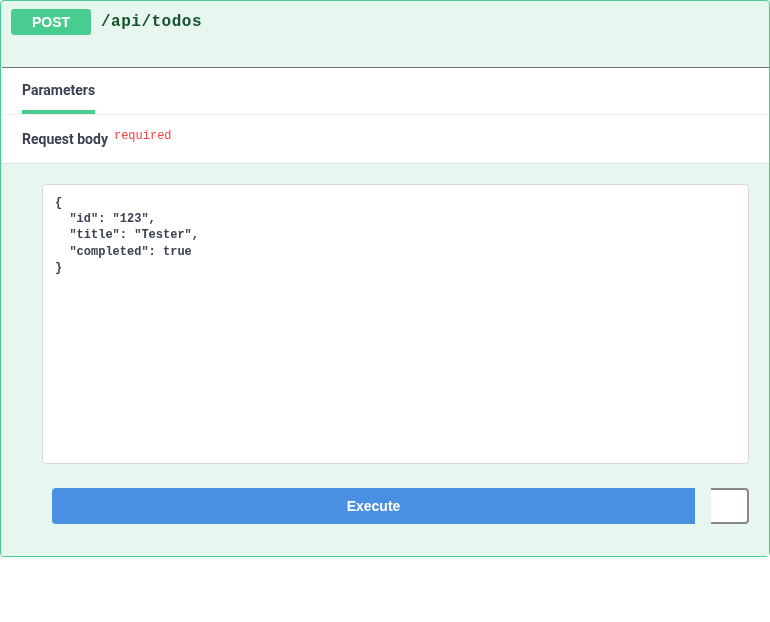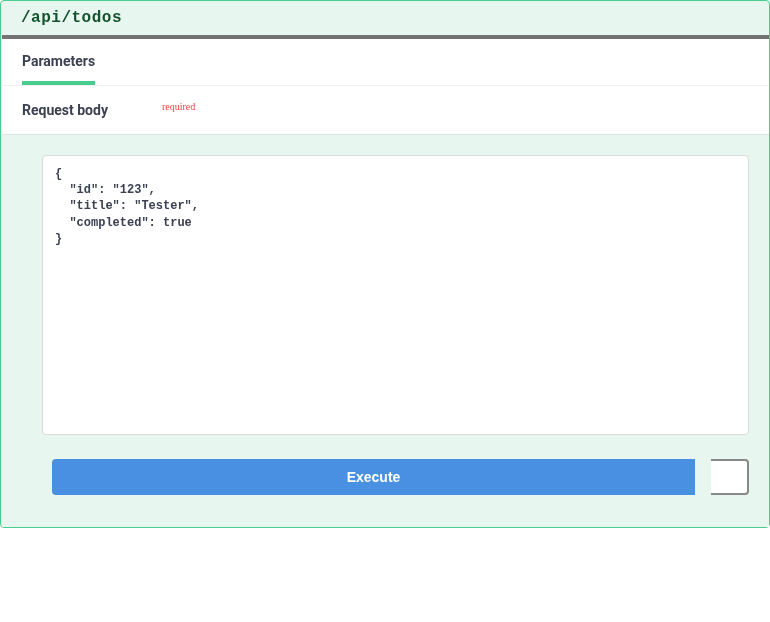--- a/index.html
+++ b/index.html
@@ -40,22 +40,23 @@
     .path-text {
       font-family: "SFMono-Regular", Consolas, "Liberation Mono", Menlo, monospace;
       font-size: 16px;
       font-weight: 600;
       color: #14532d;
       margin-left: 10px;
       letter-spacing: 0.5px;
     }
     .operation-body {
       background: #a16207;
-      border-top: 4px solid #737373;
+      border-top: 1px solid #737373;
       margin-left: 1px;
+      margin-top: 24px;
     }
     .section-tabs {
       padding: 14px 20px 0 20px;
       display: flex;
       background: #fff;
     }
     .tab {
       font-size: 14px;
       font-weight: 700;
       color: #3b4151;
@@ -65,34 +66,33 @@
     }
     .no-params {
       background: #e8f6f0;
       padding: 14px 20px;
       color: #3b4151;
       font-size: 14px;
       border-top: 1px solid rgba(0,0,0,0.06);
     }
     .request-body-header {
       display: flex;
-      align-items: center;
+      align-items: flex-end;
       padding: 16px 20px;
       background: #fff;
       border-top: 1px solid rgba(0,0,0,0.06);
-      gap: 48px;
     }
     .request-body-label {
       font-size: 14px;
       font-weight: 700;
       color: #3b4151;
     }
     .required-badge {
-      font-family: Liberation Serif, serif;
-      font-size: 10px;
+      font-family: Liberation Mono, monospace;
+      font-size: 12px;
       color: #f93e3e;
       margin-left: 6px;
       position: relative;
       top: -4px;
     }
     .body-section {
       background: #e8f6f0;
       padding: 20px 20px 20px 40px;
       border-top: 1px solid rgba(0,0,0,0.06);
     }
@@ -135,20 +135,21 @@
       border-left: none;
       border-radius: 0 4px 4px 0;
       cursor: pointer;
     }
   </style>
 </head>
 <body>
 
 <div class="operation-block">
   <div class="operation-header">
+    <span class="method-badge">POST</span>
     <span class="path-text">/api/todos</span>
   </div>
   <div class="operation-body">
     <div class="section-tabs">
       <div class="tab">Parameters</div>
     </div>
     <div class="request-body-header">
       <span class="request-body-label">Request body</span>
       <span class="required-badge">required</span>
     </div>

